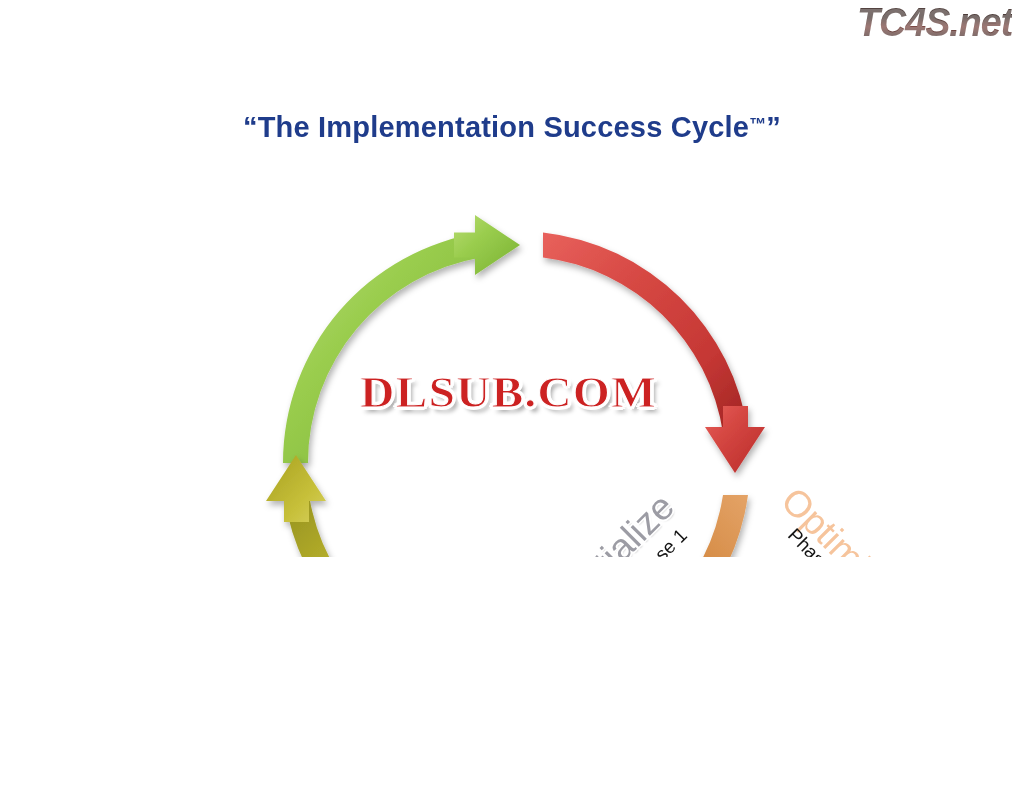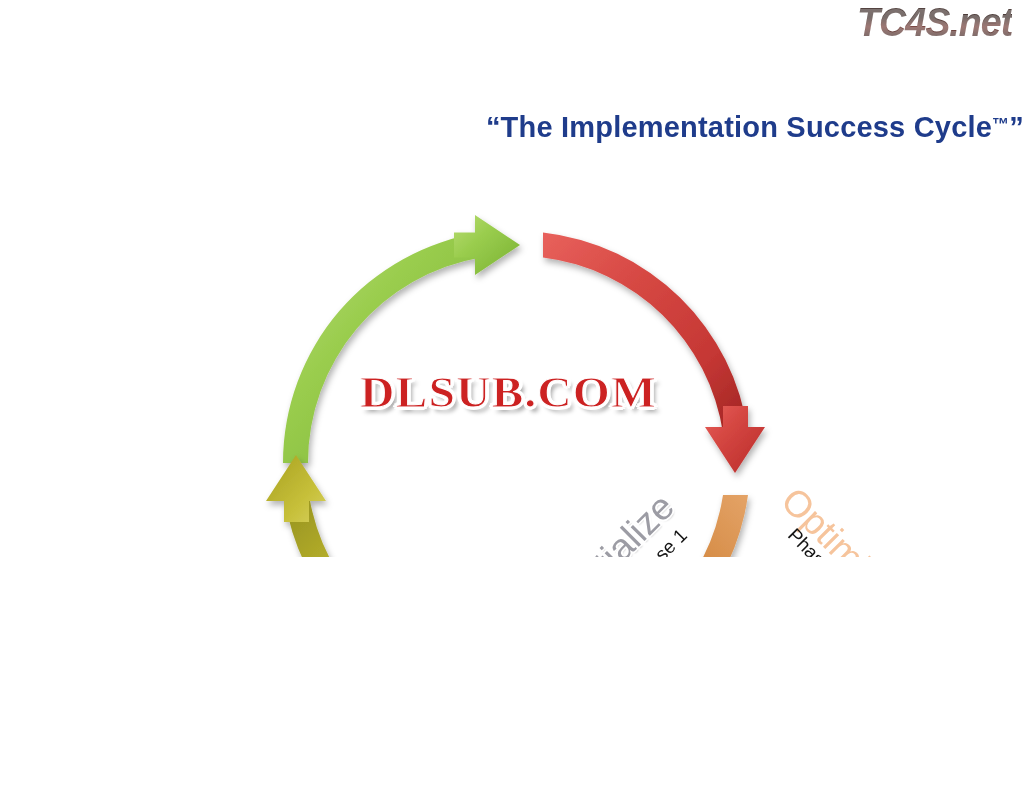--- a/index.html
+++ b/index.html
@@ -38,21 +38,21 @@
     transform: scaleX(0.94);
     transform-origin: right top;
   }
 
   
   #slide-title {
     position: absolute;
     top: 111px;
     left: 0;
     width: 1024px;
-    text-align: right;
+    text-align: center;
     color: #1F3C8B;
     font-family: "Liberation Sans", sans-serif;
     font-size: 29px;
     font-weight: 600;
     letter-spacing: 0.2px;
     white-space: nowrap;
   }
   #slide-title .tm {
     font-size: 17px;
     vertical-align: 7px;

